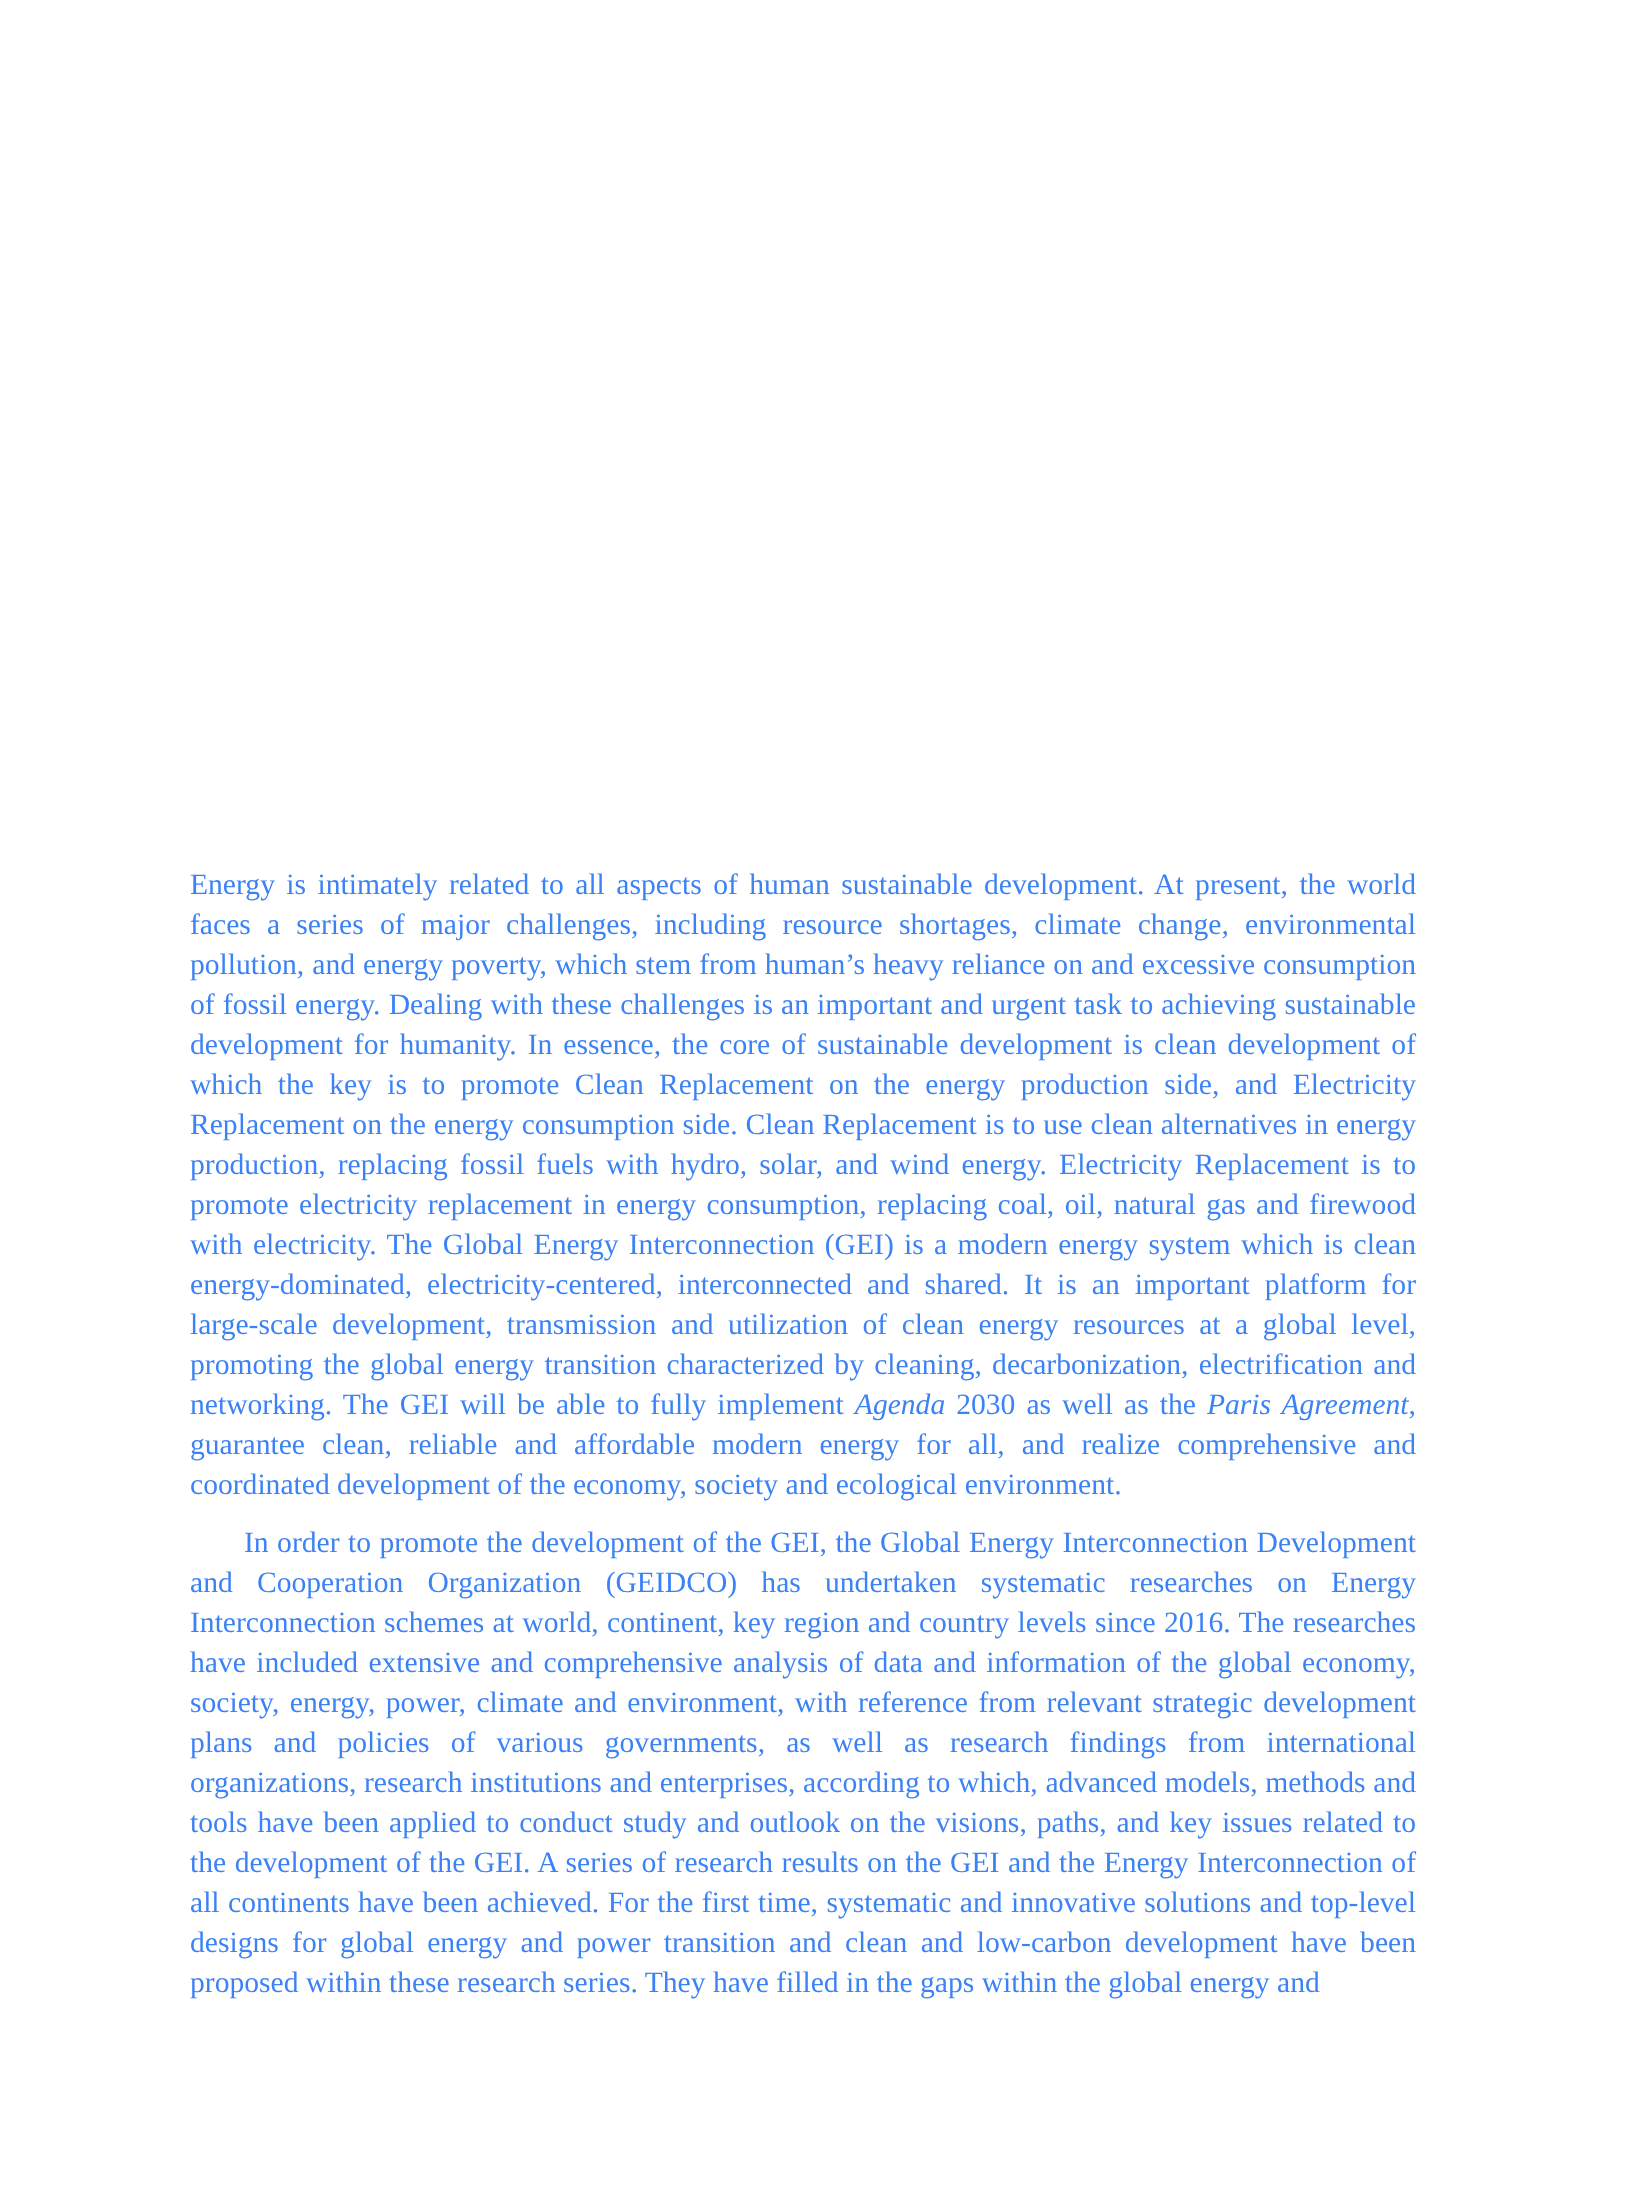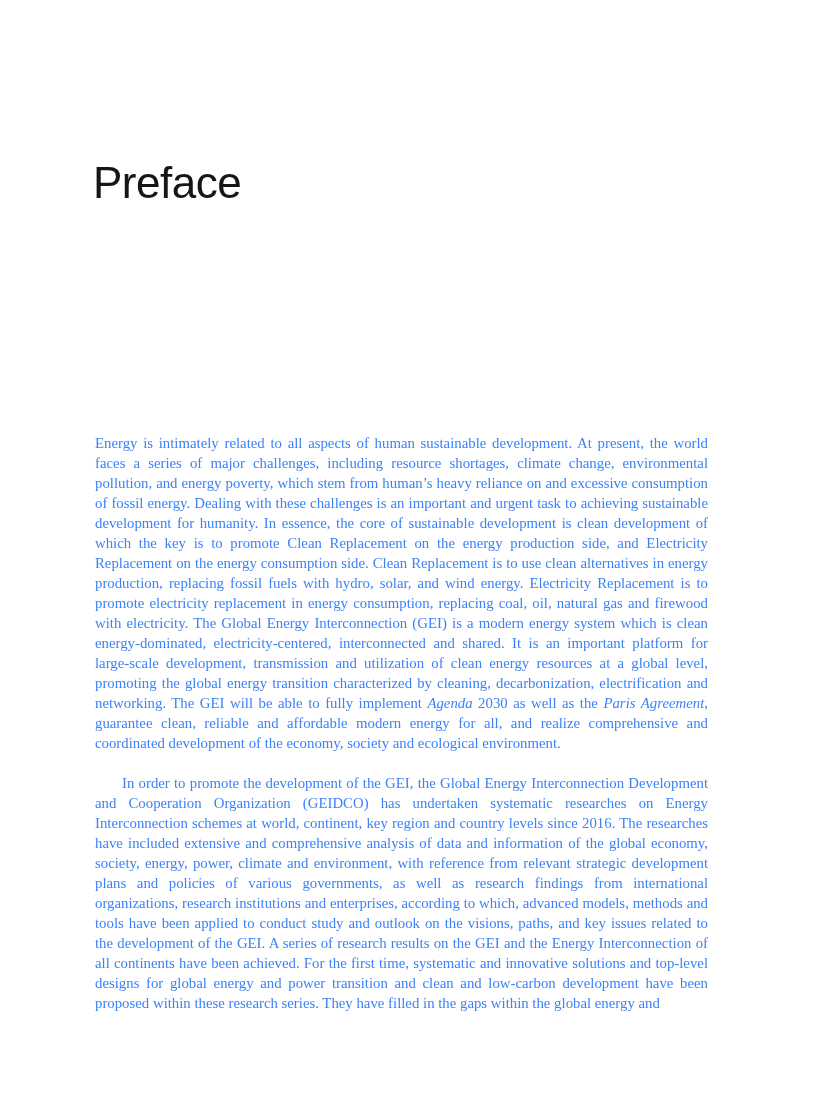--- a/index.html
+++ b/index.html
@@ -38,31 +38,30 @@
     font-family: "Liberation Serif", serif;
     font-size: 14.8px;
     line-height: 20px;
     color: #3b82f6;
     text-align: justify;
   }
   .body-text p {
     margin: 0;
   }
   .body-text p + p {
-    margin-top: 20px;
+    margin-top: 9px;
   }
   .body-text p.indent {
     text-indent: 27px;
   }
   .italic {
     font-style: italic;
   }
 </style>
 </head>
 <body>
 
 <div class="page">
-  <h1 class="title">Preface</h1>
   <div class="body-text">
       <p><span>Energy is intimately related to all aspects of human sustainable development. At present, the world faces a series of major challenges, including resource shortages, climate change, environmental pollution, and energy poverty, which stem from human’s heavy reliance on and excessive consumption of fossil energy. Dealing with these challenges is an important and urgent task to achieving sustainable development for humanity. In essence, the core of sustainable development is clean development of which the key is to promote Clean Replacement on the energy production side, and Electricity Replacement on the energy consumption side. Clean Replacement is to use clean alternatives in energy production, replacing fossil fuels with hydro, solar, and wind energy. Electricity Replacement is to promote electricity replacement in energy consumption, replacing coal, oil, natural gas and firewood with electricity. The Global Energy Interconnection (GEI) is a modern energy system which is clean energy-dominated, electricity-centered, interconnected and shared. It is an important platform for large-scale development, transmission and utilization of clean energy resources at a global level, promoting the global energy transition characterized by cleaning, decarbonization, electrification and networking. The GEI will be able to fully implement </span><span class="italic">Agenda</span><span> 2030 as well as the </span><span class="italic">Paris Agreement</span><span>, guarantee clean, reliable and affordable modern energy for all, and realize comprehensive and coordinated development of the economy, society and ecological environment.</span></p>
       <p class="indent"><span>In order to promote the development of the GEI, the Global Energy Interconnection Development and Cooperation Organization (GEIDCO) has undertaken systematic researches on Energy Interconnection schemes at world, continent, key region and country levels since 2016. The researches have included extensive and comprehensive analysis of data and information of the global economy, society, energy, power, climate and environment, with reference from relevant strategic development plans and policies of various governments, as well as research findings from international organizations, research institutions and enterprises, according to which, advanced models, methods and tools have been applied to conduct study and outlook on the visions, paths, and key issues related to the development of the GEI. A series of research results on the GEI and the Energy Interconnection of all continents have been achieved. For the first time, systematic and innovative solutions and top-level designs for global energy and power transition and clean and low-carbon development have been proposed within these research series. They have filled in the gaps within the global energy and</span></p>
     </div>
 </div>
 
 </body></html>

